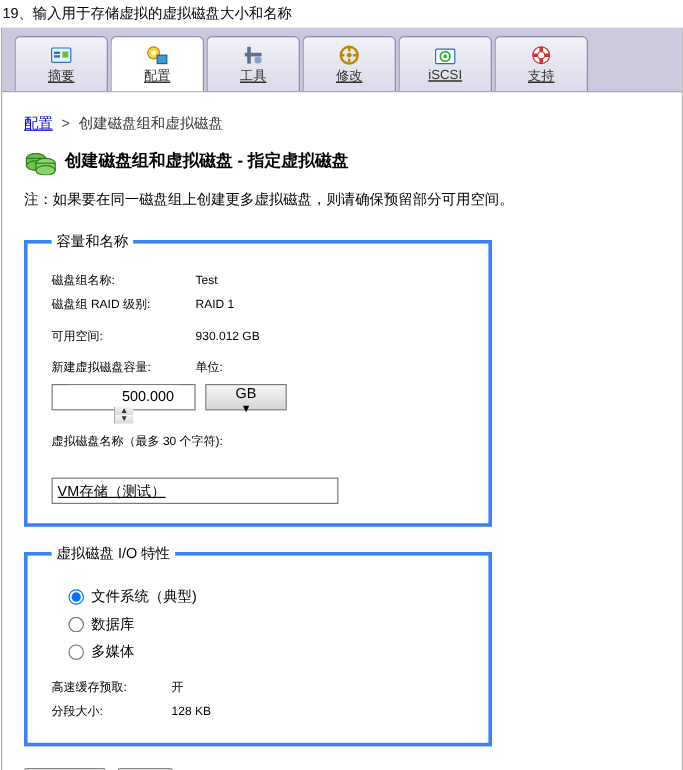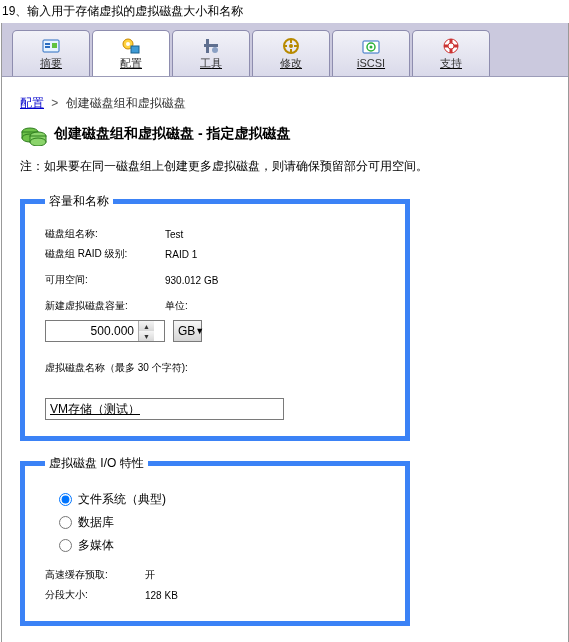--- a/index.html
+++ b/index.html
@@ -19,32 +19,32 @@
   .breadcrumb a { color: #0000cc; text-decoration: underline; cursor: pointer; }
   .breadcrumb .sep { padding: 0 4px; color: #555; }
   .breadcrumb .current { color: #333; }
   
   .page-title { display: flex; align-items: center; gap: 6px; padding: 4px 0 8px 0; }
   .page-title h1 { font-size: 14px; font-weight: bold; }
   .title-icon { width: 28px; height: 24px; }
   
   .note { font-size: 12px; padding: 4px 0 12px 0; }
   
-  fieldset { border: 5px solid #3b82f6; margin: 6px 0 14px 0; padding: 14px 20px 16px 20px; position: relative; width: 390px; }
+  fieldset { border: 3px solid #3b82f6; margin: 6px 0 14px 0; padding: 14px 20px 16px 20px; position: relative; width: 390px; }
   legend { padding: 0 4px; background: #fff; font-size: 12px; }
   .kv-row { display: flex; align-items: center; padding: 3px 0; font-size: 10px; }
   .kv-label { width: 120px; }
   .kv-value { flex: 1; }
   .spacer6 { height: 6px; }
   .capacity-row { display: flex; align-items: center; gap: 8px; padding: 4px 0; }
-  .num-input-wrap { display: flex; align-items: center; border: 1px solid #7a7a7a; background: #fff; width: 120px; height: 22px; }
+  .num-input-wrap { display: flex; align-items: center; border: 1px solid #7a7a7a; background: #fff; width: 120px; height: 22px; flex-direction: column; }
   .num-input { border: none; text-align: right; width: 92px; padding: 2px 4px; font-size: 12px; outline: none; }
   .stepper { width: 16px; height: 100%; display: flex; flex-direction: column; border-left: 1px solid #aaa; }
   .stepper-btn { flex: 1; background: linear-gradient(#f5f5f5,#d8d8d8); border: none; font-size: 7px; line-height: 7px; cursor: pointer; color: #333; }
-  .unit-select { display: flex; align-items: center; border: 1px solid #7a7a7a; background: linear-gradient(#f7f7f7,#d5d5d5); height: 22px; width: 29px; padding: 0 4px; cursor: pointer; justify-content: space-between; font-size: 12px; }
+  .unit-select { display: flex; align-items: center; border: 1px solid #7a7a7a; background: linear-gradient(#f7f7f7,#d5d5d5); height: 22px; width: 68px; padding: 0 4px; cursor: pointer; justify-content: space-between; font-size: 12px; flex-direction: column; }
   .vd-name-input { width: 239px; border: 1px solid #7a7a7a; padding: 3px 4px; font-size: 12px; margin-top: 20px; text-decoration: underline; }
   
   .radio-group { padding: 2px 0 8px 14px; }
   .radio-row { display: flex; align-items: center; gap: 6px; padding: 3px 0; font-size: 12px; }
   input[type=radio] { cursor: pointer; }
   
   .nav-btns { padding: 4px 0; }
   .btn { border: 1px solid #888; background: linear-gradient(#fdfdfd,#e0e0e0); padding: 3px 10px; font-size: 12px; cursor: pointer; border-radius: 2px; margin-right: 6px; }
 </style>
 </head>

